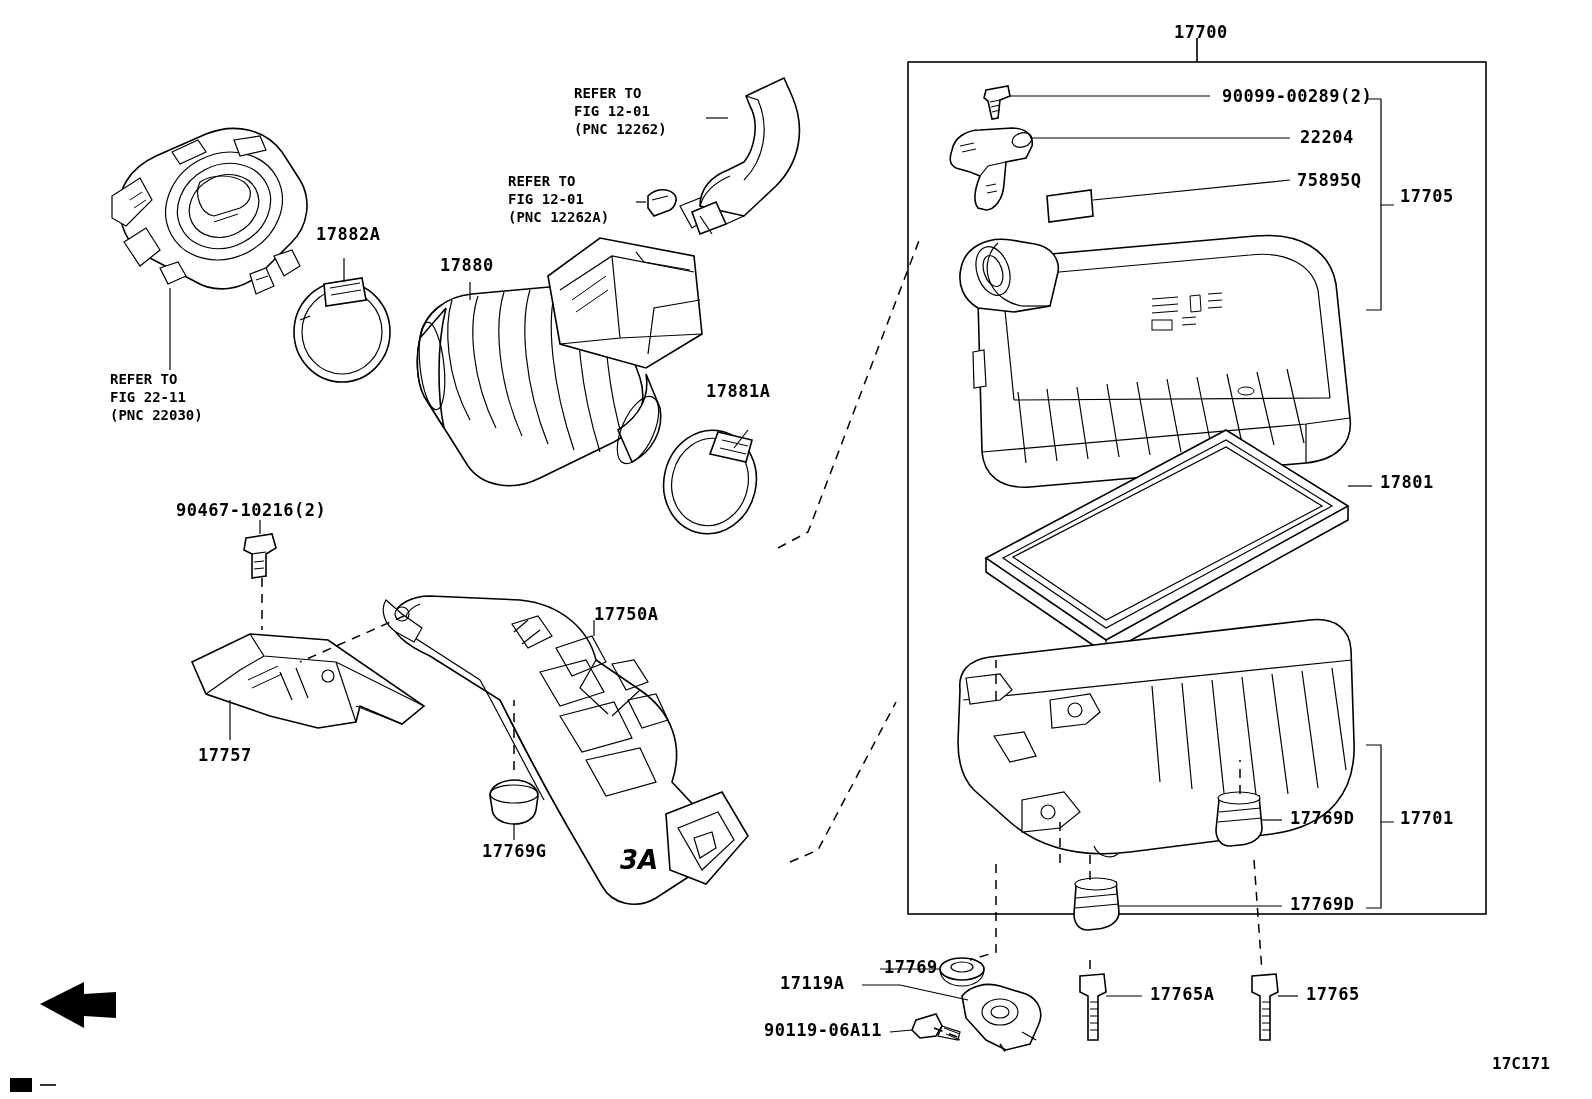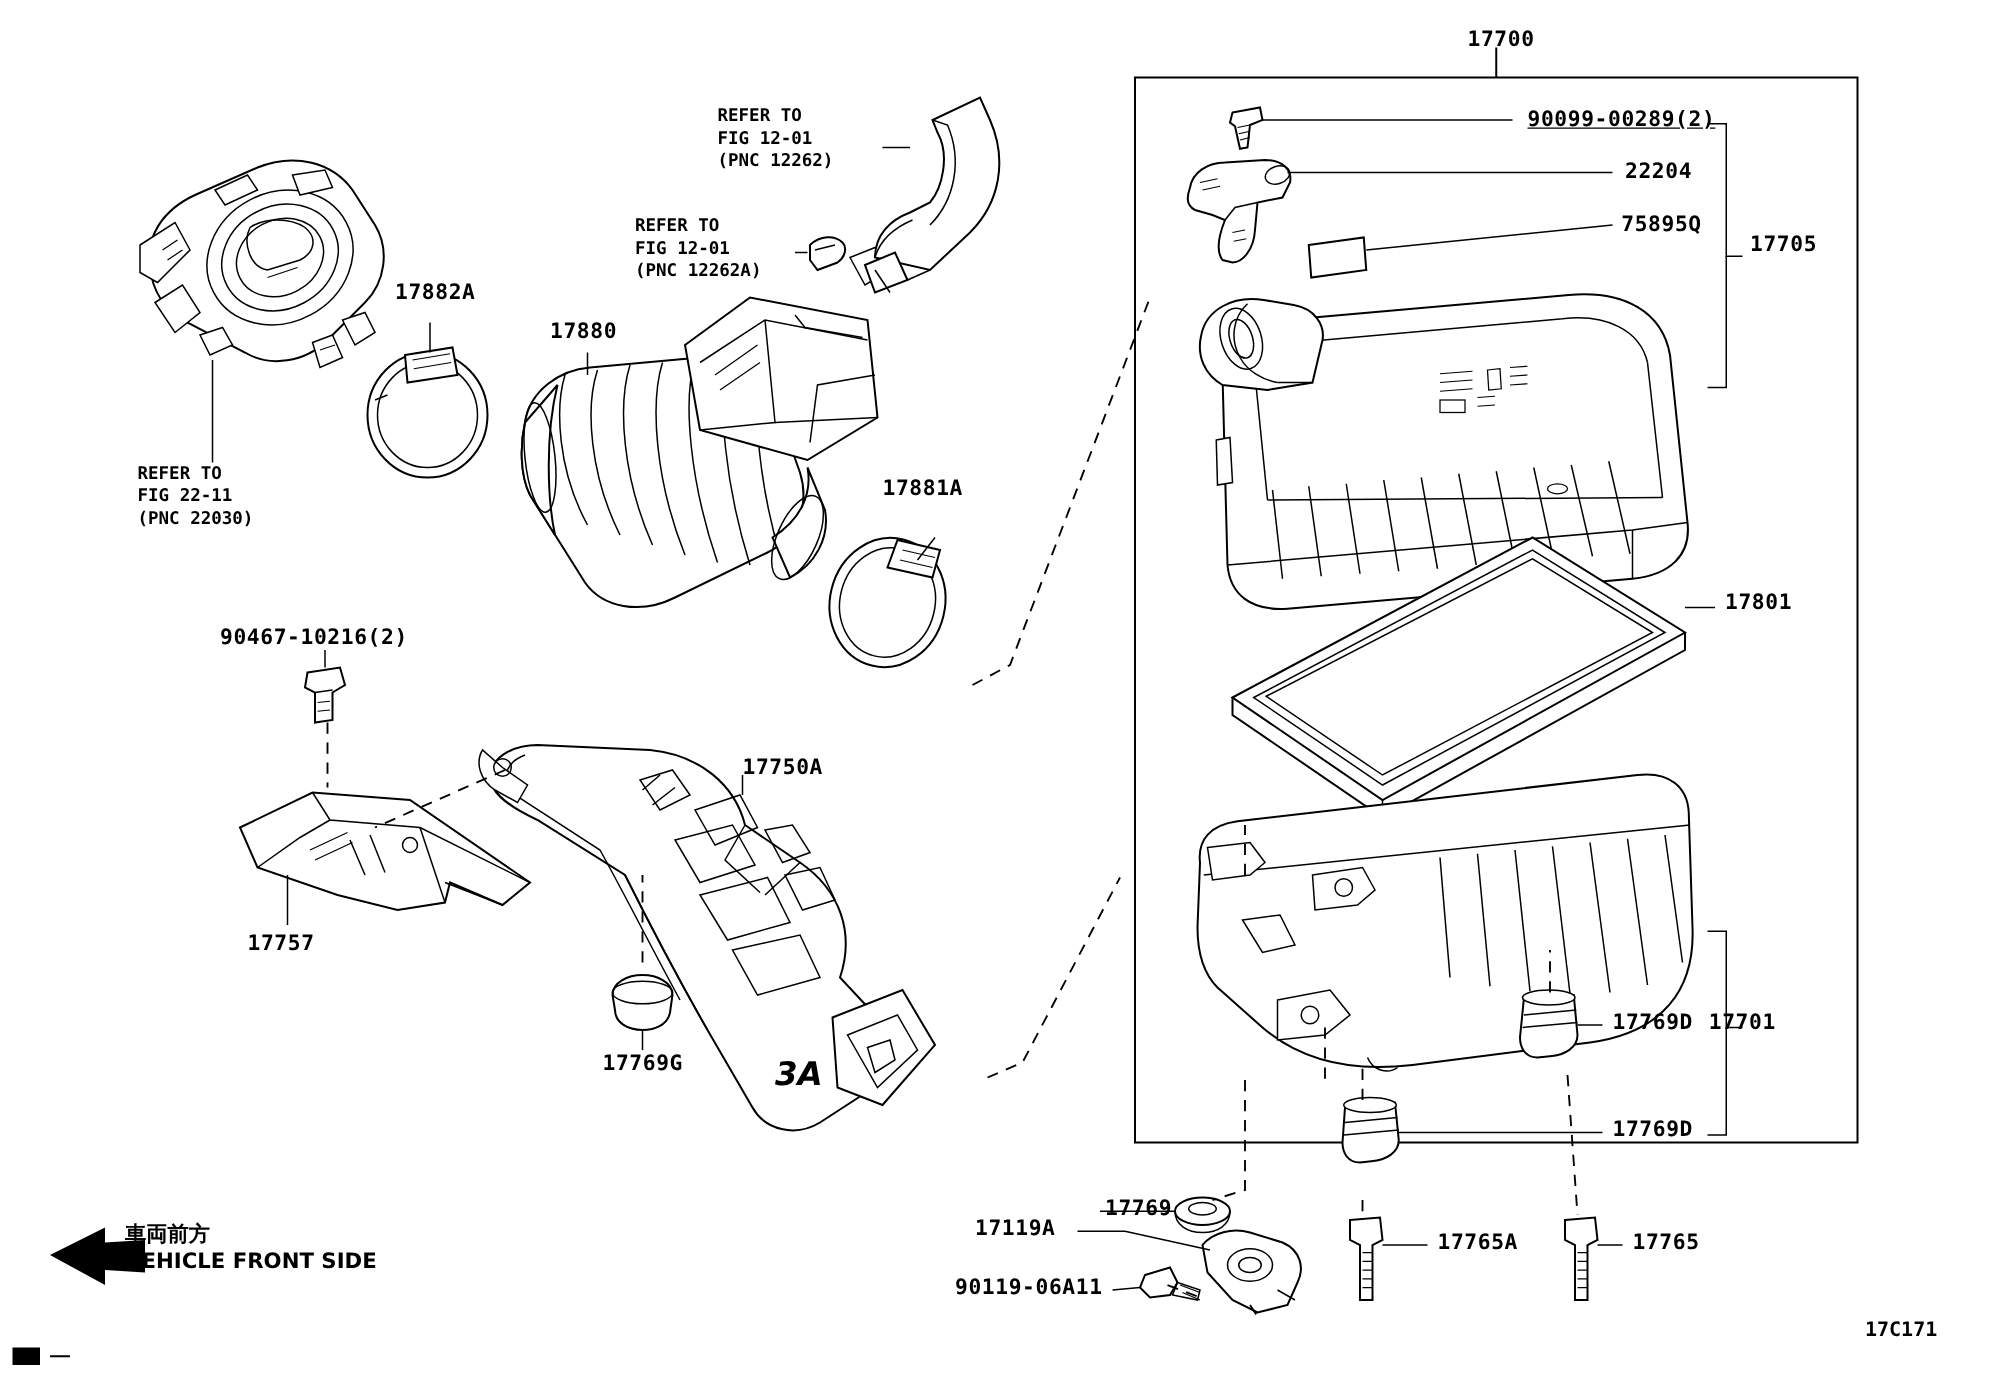--- a/index.html
+++ b/index.html
@@ -371,27 +371,27 @@
       <path class="blk" d="M40 1004 L84 982 L84 994 L116 992 L116 1018 L84 1016 L84 1028 Z"></path>
     </g>
     <g>
       <path class="blk" d="M10 1078 L32 1078 L32 1092 L10 1092 Z"></path>
       <path class="ln" d="M40 1085 L56 1085"></path>
     </g>
 
   </svg>
 
   <div class="lbl" style="left:1174px;top:22px;">17700</div>
-  <div class="lbl" style="left:1222px;top:86px;text-decoration:underline;">90099-00289(2)</div>
+  <div class="lbl" style="left:1222px;top:86px;">90099-00289(2)</div>
   <div class="lbl" style="left:1300px;top:127px;">22204</div>
   <div class="lbl" style="left:1297px;top:170px;">75895Q</div>
   <div class="lbl" style="left:1400px;top:186px;">17705</div>
   <div class="lbl" style="left:1380px;top:472px;">17801</div>
   <div class="lbl" style="left:1290px;top:808px;">17769D</div>
-  <div class="lbl" style="left:1367px;top:808px;">17701</div>
+  <div class="lbl" style="left:1400px;top:808px;">17701</div>
   <div class="lbl" style="left:1290px;top:894px;">17769D</div>
   <div class="lbl" style="left:1150px;top:984px;">17765A</div>
   <div class="lbl" style="left:1306px;top:984px;">17765</div>
   <div class="lbl" style="left:884px;top:957px;">17769</div>
   <div class="lbl" style="left:780px;top:973px;">17119A</div>
   <div class="lbl" style="left:764px;top:1020px;">90119-06A11</div>
 
   <div class="lbl" style="left:316px;top:224px;">17882A</div>
   <div class="lbl" style="left:440px;top:255px;">17880</div>
   <div class="lbl" style="left:706px;top:381px;">17881A</div>
@@ -405,20 +405,18 @@
 (PNC 12262)</span></div>
 
   <div class="refblk" style="left:508px;top:172px;"><span>REFER TO
 FIG 12-01
 (PNC 12262A)</span></div>
 
   <div class="refblk" style="left:110px;top:370px;"><span>REFER TO
 FIG 22-11
 (PNC 22030)</span></div>
 
-  <div class="frontlbl" style="left:100px;top:978px;"><span>車両前方</span>
-<span>VEHICLE FRONT SIDE</span></div>
 
   <div class="diagcode" style="left:1492px;top:1054px;">17C171</div>
 
   <div style="position:absolute;left:620px;top:845px;font-size:26px;font-weight:700;font-style:italic;font-family:'DejaVu Sans',sans-serif;">3A</div>
 
 </div>
 
 </body></html>

